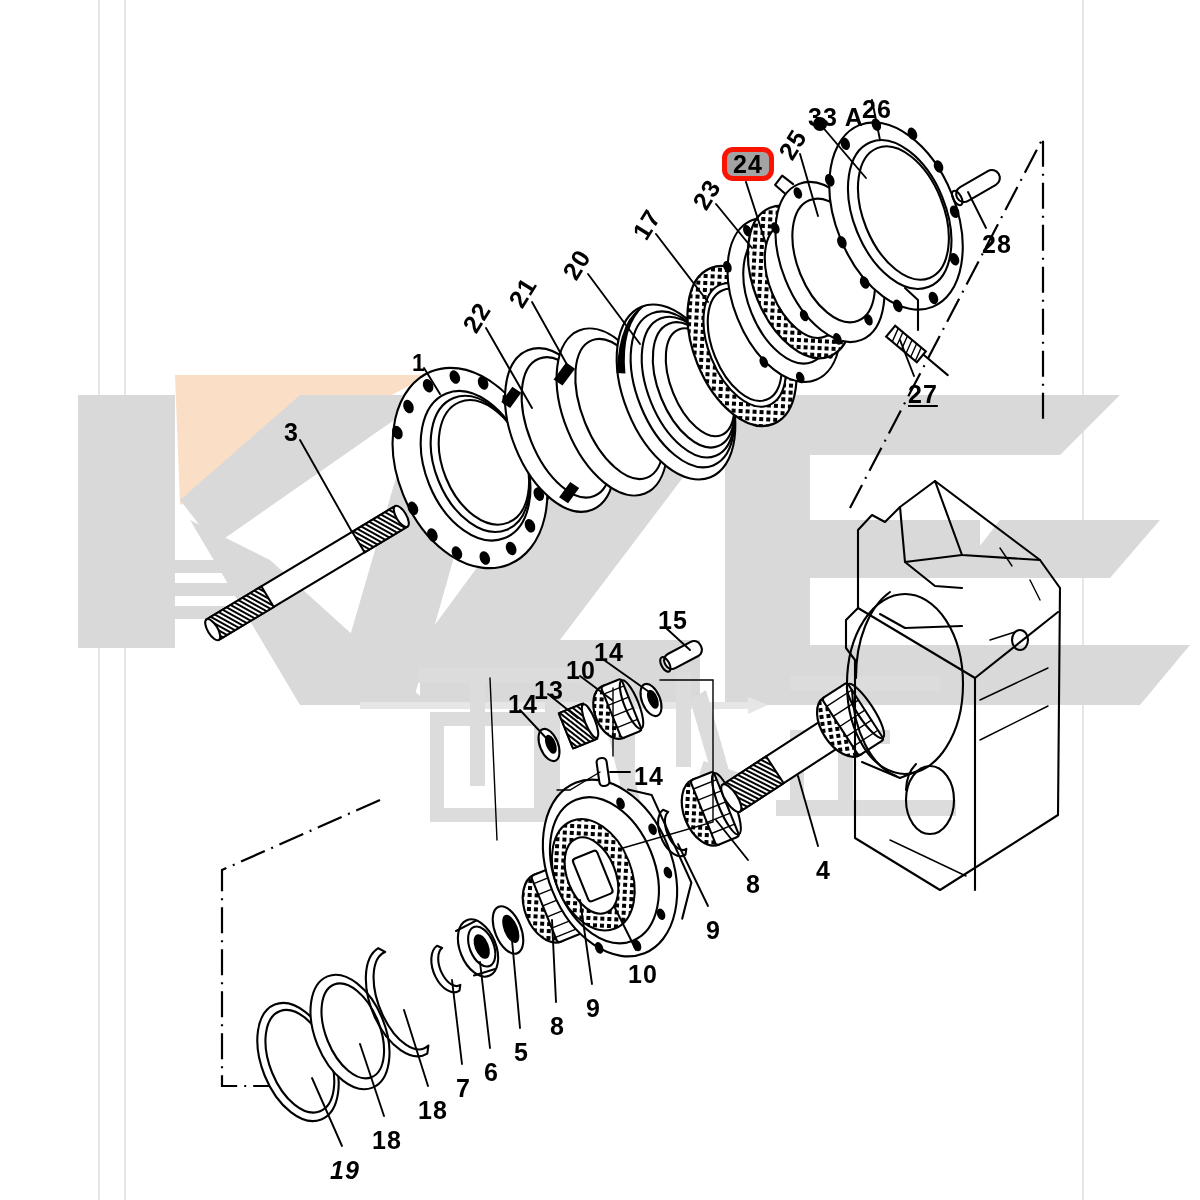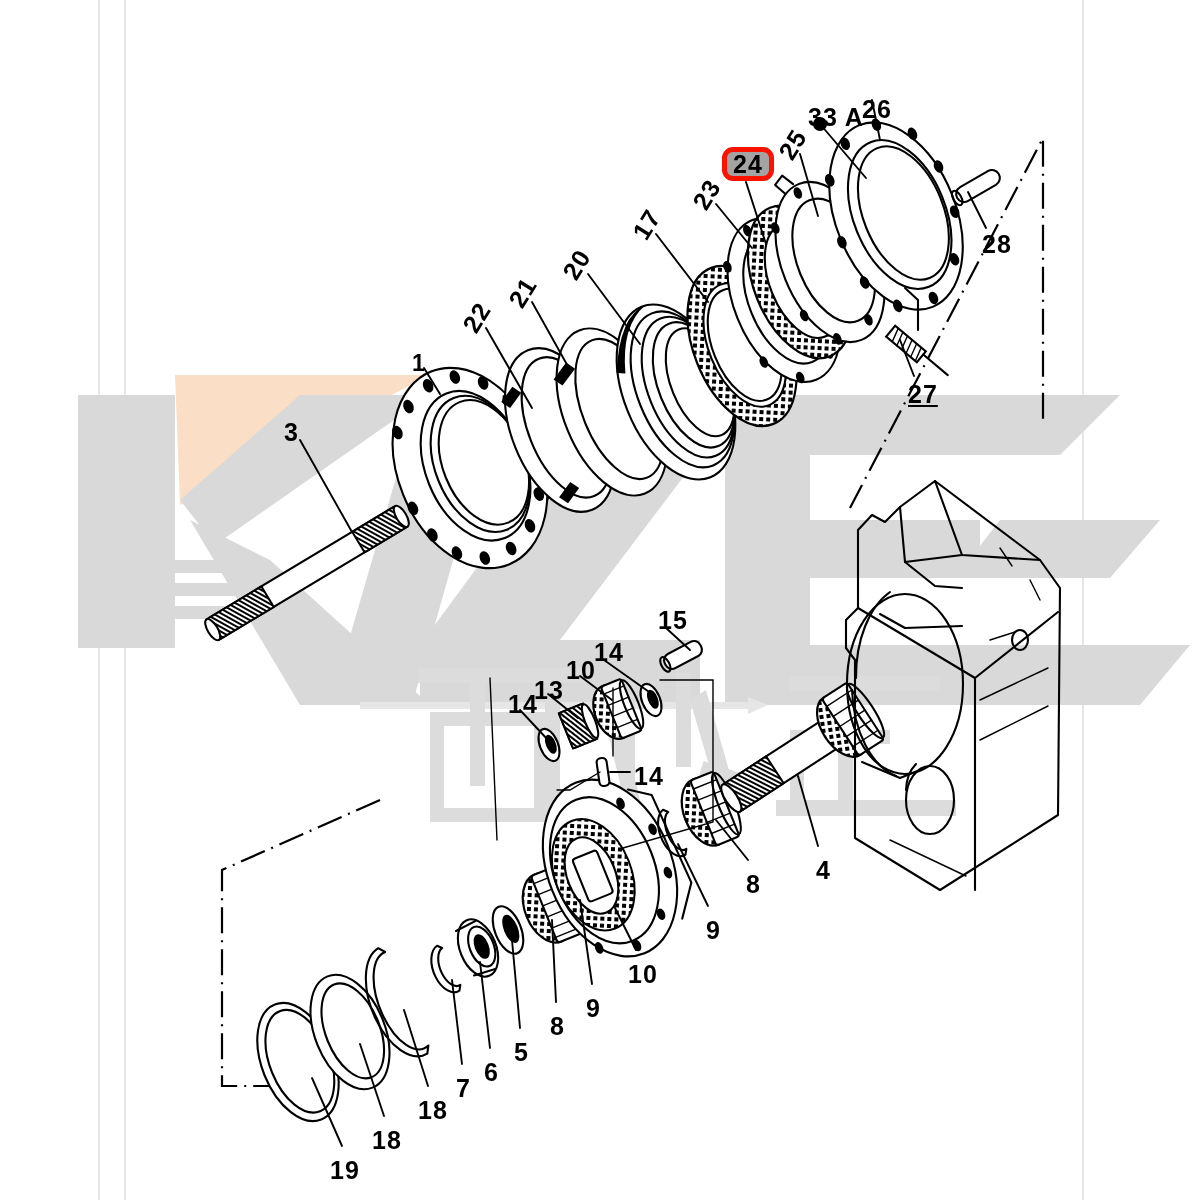--- a/index.html
+++ b/index.html
@@ -492,16 +492,16 @@
       <div class="lbl" style="left: 746px; top: 872px;">8</div>
       <div class="lbl" style="left: 706px; top: 918px;">9</div>
       <div class="lbl" style="left: 628px; top: 962px;">10</div>
       <div class="lbl" style="left: 586px; top: 996px;">9</div>
       <div class="lbl" style="left: 550px; top: 1014px;">8</div>
       <div class="lbl" style="left: 514px; top: 1040px;">5</div>
       <div class="lbl" style="left: 484px; top: 1060px;">6</div>
       <div class="lbl" style="left: 456px; top: 1076px;">7</div>
       <div class="lbl" style="left: 418px; top: 1098px;">18</div>
       <div class="lbl" style="left: 372px; top: 1128px;">18</div>
-      <div class="lbl" style="left: 330px; top: 1158px;">19</div>
+      <div class="lbl" style="left: 330px; top: 1158px; font-style: italic;">19</div>
     </div>
 
 </div>
 
 </body></html>

